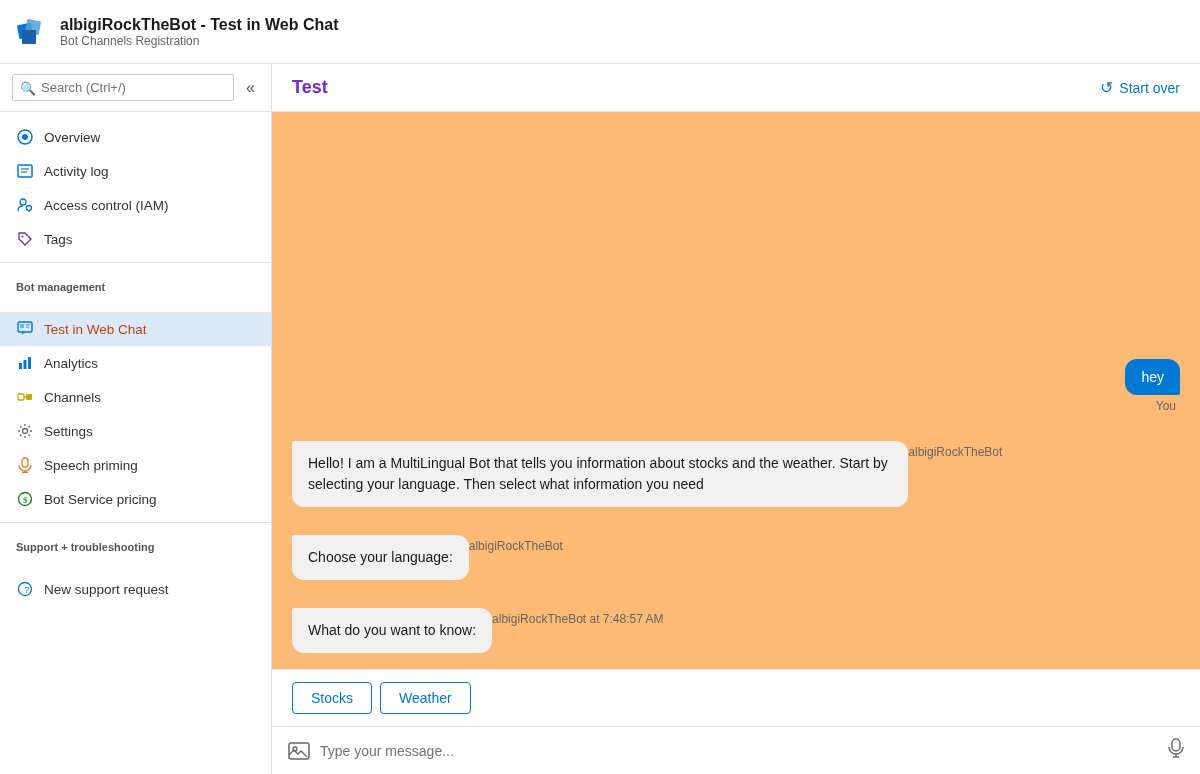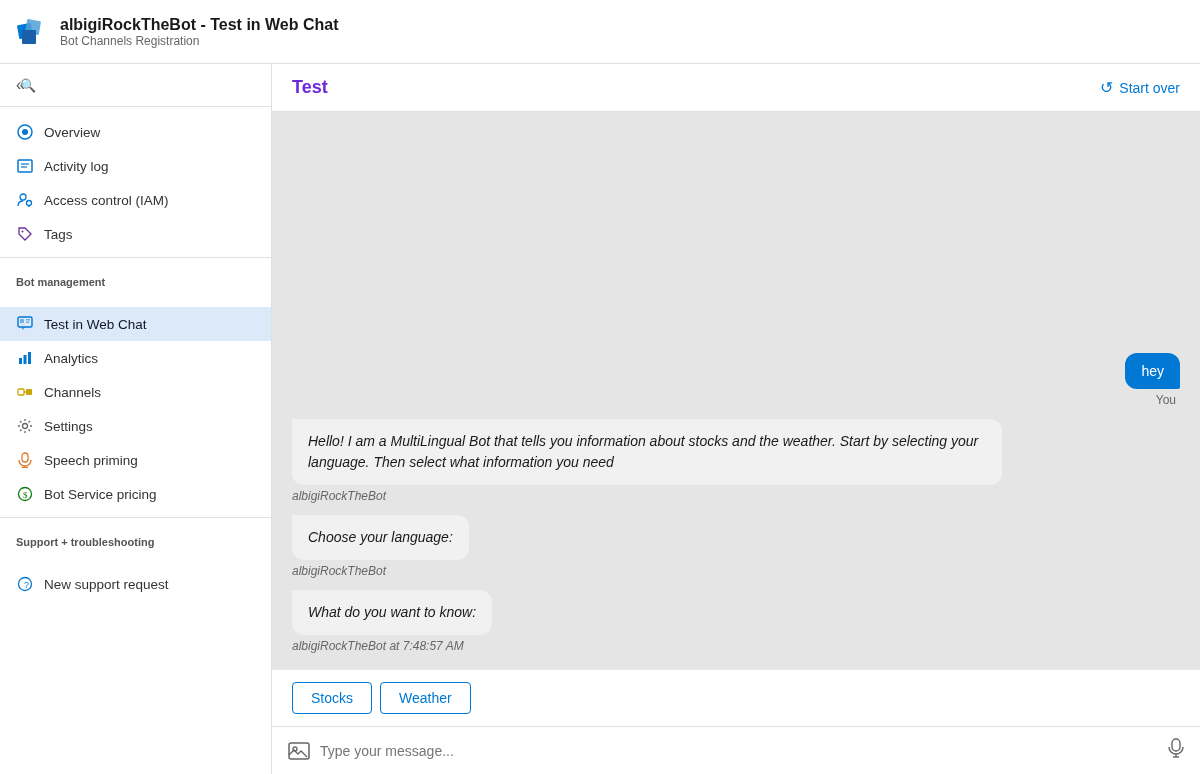--- a/index.html
+++ b/index.html
@@ -81,21 +81,21 @@
     .nav-item {
       display: flex;
       align-items: center;
       padding: 8px 16px;
       cursor: pointer;
       color: #333;
       font-size: 13.5px;
       gap: 10px;
       text-decoration: none;
     }
-    .nav-item.active { background: #dce9f8; color: #0f172a; }
+    .nav-item.active { background: #dce9f8; color: #c2410c; }
     .nav-item .nav-icon { width: 18px; height: 18px; flex-shrink: 0; display: flex; align-items: center; justify-content: center; }
     .section-label {
       padding: 12px 16px 19px 16px;
       font-size: 11px;
       font-weight: 700;
       color: #555;
       text-transform: none;
     }
     .divider { height: 1px; background: #e0e0e0; margin: 6px 0; }
 
@@ -128,24 +128,24 @@
       color: #0078d4;
       cursor: pointer;
       font-size: 14px;
     }
 
     
     .chat-area {
       flex: 1;
       overflow-y: auto;
       padding: 16px 20px;
-      background: #e5e5e5;
+      background: #fdba74;
       display: flex;
       flex-direction: column;
-      gap: 12px;
+      gap: 28px;
     }
 
     
     .user-message-wrap {
       display: flex;
       flex-direction: column;
       align-items: flex-end;
     }
     .user-bubble {
       background: #0078d4;
@@ -158,24 +158,23 @@
     .user-label {
       font-size: 12px;
       color: #666;
       margin-top: 4px;
       padding-right: 4px;
     }
 
     
     .bot-message-wrap {
       display: flex;
-      flex-direction: column;
+      flex-direction: row;
       align-items: flex-start;
       max-width: 80%;
-      font-style: italic;
     }
     .bot-bubble {
       background: #f1f1f1;
       border-radius: 2px 12px 12px 12px;
       padding: 12px 16px;
       font-size: 14px;
       color: #1a1a1a;
       line-height: 1.5;
     }
     .bot-label {
@@ -261,20 +260,21 @@
     <span class="header-title">albigiRockTheBot - Test in Web Chat</span>
     <span class="header-subtitle">Bot Channels Registration</span>
   </div>
 </div>
 
 <div class="main-layout">
 
   <div class="sidebar">
     <div class="sidebar-search">
       <span class="search-icon-wrap">🔍</span>
+      <input type="text" placeholder="Search (Ctrl+/)" style="">
       <button class="collapse-btn">«</button>
     </div>
 
     <div class="sidebar-nav">
 
       <div class="nav-item">
         <span class="nav-icon icon-blue">
           <svg width="16" height="16" viewBox="0 0 16 16">
               <circle cx="8" cy="8" r="7" fill="none" stroke="#0078d4" stroke-width="1.5"></circle>
               <circle cx="8" cy="8" r="3" fill="#0078d4"></circle>

